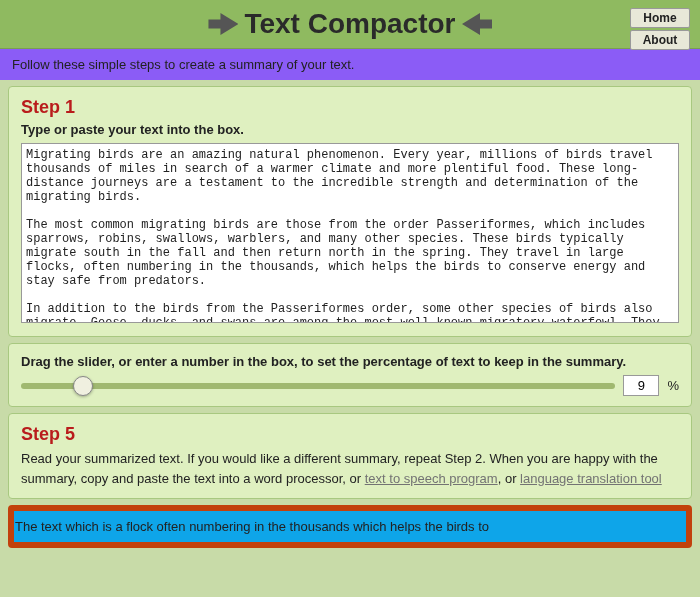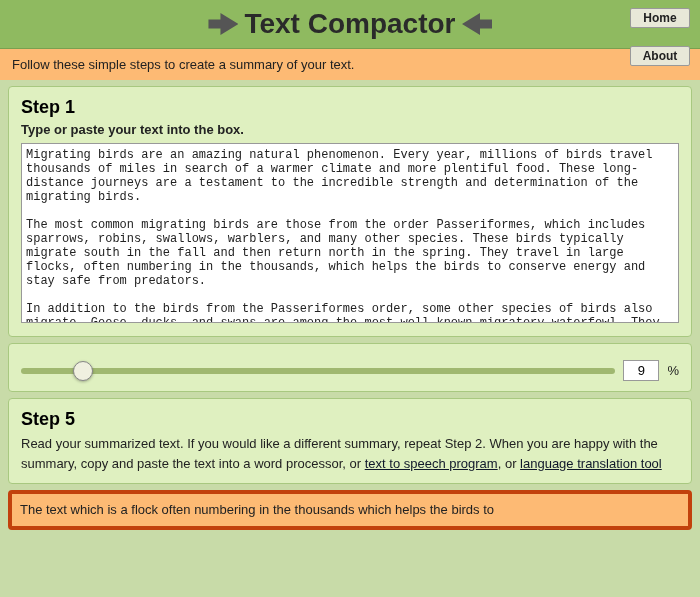--- a/index.html
+++ b/index.html
@@ -45,55 +45,55 @@
     }
     .header-icon-right {
       transform: scaleX(-1);
     }
     .nav-buttons {
       position: absolute;
       right: 10px;
       top: 8px;
       display: flex;
       flex-direction: column;
-      gap: 18px;
+      gap: 2px;
     }
     .nav-btn {
       background: #e8e8d8;
       border: 1px solid #999;
       padding: 2px 10px;
       font-size: 12px;
       cursor: pointer;
       text-align: center;
       color: #222;
       font-weight: bold;
       border-radius: 2px;
       min-width: 60px;
     }
 
     
     .intro {
-      background: #fdba74;
+      background: #8b5cf6;
       padding: 8px 12px;
       font-size: 13px;
       color: #222;
     }
 
     
     .step-block {
       background: #dff0c0;
       border: 1px solid #a8c880;
       margin: 6px 8px;
       padding: 10px 12px;
       border-radius: 4px;
     }
     .step-title {
       font-size: 18px;
       font-weight: bold;
-      color: #000000;
+      color: #b91c1c;
       margin-bottom: 4px;
     }
     .step-instruction {
       font-size: 13px;
       color: #222;
       margin-bottom: 6px;
       font-weight: bold;
     }
 
     
@@ -156,30 +156,30 @@
       color: #222;
     }
 
     
     .step3-text {
       font-size: 13px;
       color: #222;
       line-height: 1.5;
     }
     .step3-text a {
-      color: #0f172a;
+      color: #737373;
       text-decoration: underline;
     }
 
     
     .output-area {
-      background: #fdba74;
-      border: 4px solid #c2410c;
+      background: #0ea5e9;
+      border: 6px solid #c2410c;
       margin: 6px 8px;
-      padding: 8px 8px;
+      padding: 8px 1px;
       border-radius: 4px;
       font-size: 13px;
       color: #222;
       min-height: 40px;
     }
   </style>
 </head>
 <body>
 
 <div class="header">
@@ -206,20 +206,21 @@
   <textarea class="text-input" style="">Migrating birds are an amazing natural phenomenon. Every year, millions of birds travel thousands of miles in search of a warmer climate and more plentiful food. These long-distance journeys are a testament to the incredible strength and determination of the migrating birds.
 
 The most common migrating birds are those from the order Passeriformes, which includes sparrows, robins, swallows, warblers, and many other species. These birds typically migrate south in the fall and then return north in the spring. They travel in large flocks, often numbering in the thousands, which helps the birds to conserve energy and stay safe from predators.
 
 In addition to the birds from the Passeriformes order, some other species of birds also migrate. Geese, ducks, and swans are among the most well-known migratory waterfowl. They fly in large V-shaped formations, which help them to utilize the air currents more efficiently. Other birds that migrate include raptors such as eagles and hawks, as well as seabirds and shorebirds.
 
 The exact motivations behind bird migration still remain a mystery. In some cases, the birds are</textarea>
 </div>
 
 <div class="step-block">
+  <div class="step-instruction">Drag the slider, or enter a number in the box, to set the percentage of text to keep in the summary.</div>
   <div class="slider-row">
     <input type="range" min="0" max="100" value="9" class="slider-track" style="">
     <input type="text" class="percent-input" value="9" style="">
     <span class="percent-label">%</span>
   </div>
 </div>
 
 <div class="step-block">
   <div class="step-title">Step 5</div>
   <div class="step3-text">

